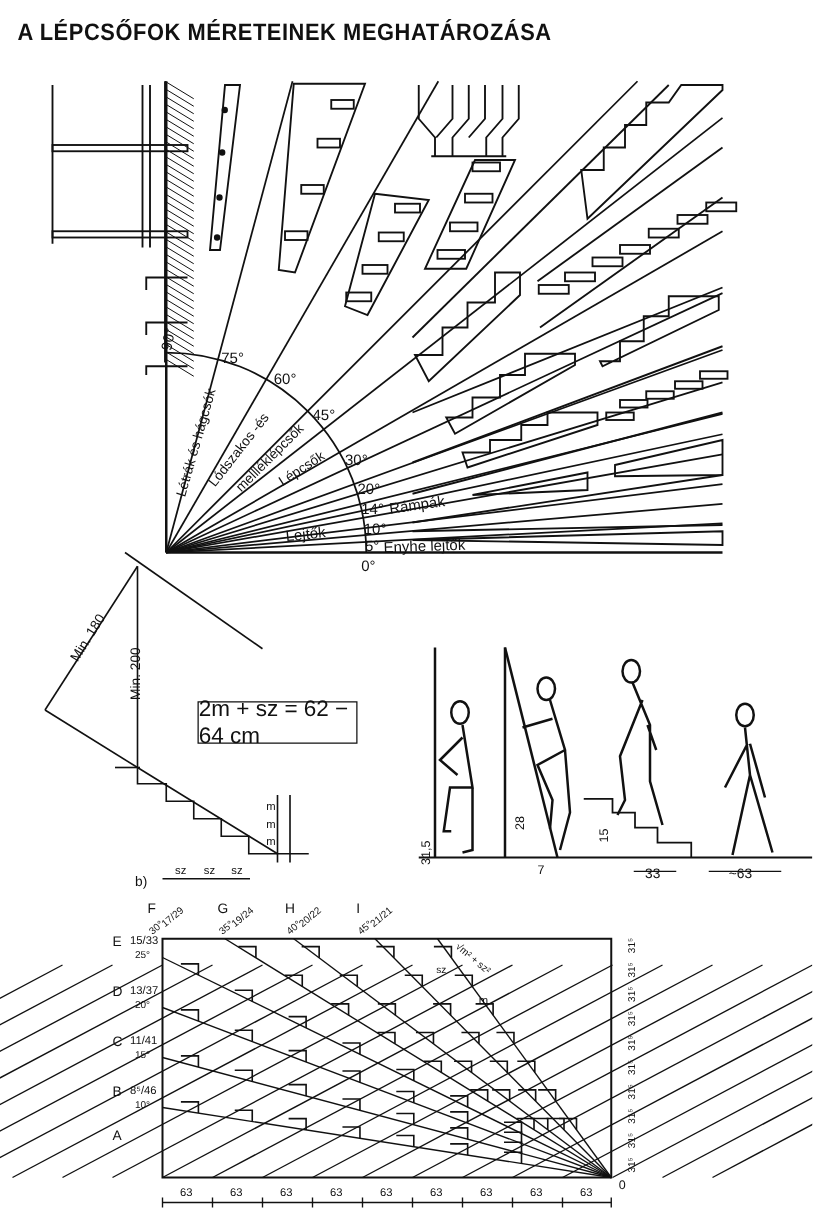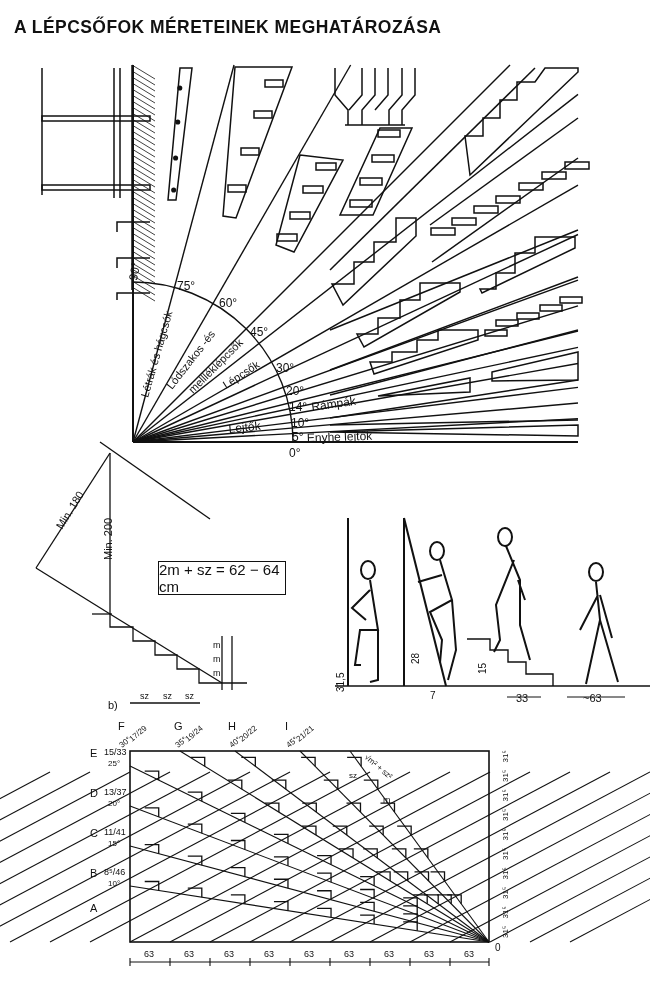--- a/index.html
+++ b/index.html
@@ -1,20 +1,20 @@
 <!DOCTYPE html>
 <html><head>
 <meta charset="utf-8">
 <style>
   html, body { margin:0; padding:0; background:#ffffff; }
   body { width:650px; height:983px; position:relative; overflow:hidden; font-family:"Liberation Sans", sans-serif; color:#111; }
   .title { position:absolute; left:14px; top:16px; font-size:19px; font-weight:bold; letter-spacing:0.5px; transform:scaleX(0.92); transform-origin:left top; }
   svg { position:absolute; left:0; top:0; }
   .lbl { font-family:"Liberation Sans", sans-serif; fill:#111; }
-  .formula-box { position:absolute; left:158px; top:561px; width:126px; height:32px; border:1.5px solid #111; display:flex; align-items:center; justify-content:center; font-size:15px; font-family:"Liberation Sans", sans-serif; }
+  .formula-box { position:absolute; left:158px; top:561px; width:126px; height:32px; border:1.5px solid #111; display:flex; align-items:center; justify-content:center; font-size:18px; font-family:"Liberation Sans", sans-serif; }
 </style>
 </head>
 <body>
 
 <div class="title">A LÉPCSŐFOK MÉRETEINEK MEGHATÁROZÁSA</div>
 
 <svg id="art" width="650" height="983" viewBox="0 0 650 983">
 
   <g id="fan" stroke="#111" fill="none" stroke-width="1.4">
       <line x1="133" y1="442" x2="578" y2="442" stroke-width="2"></line>

